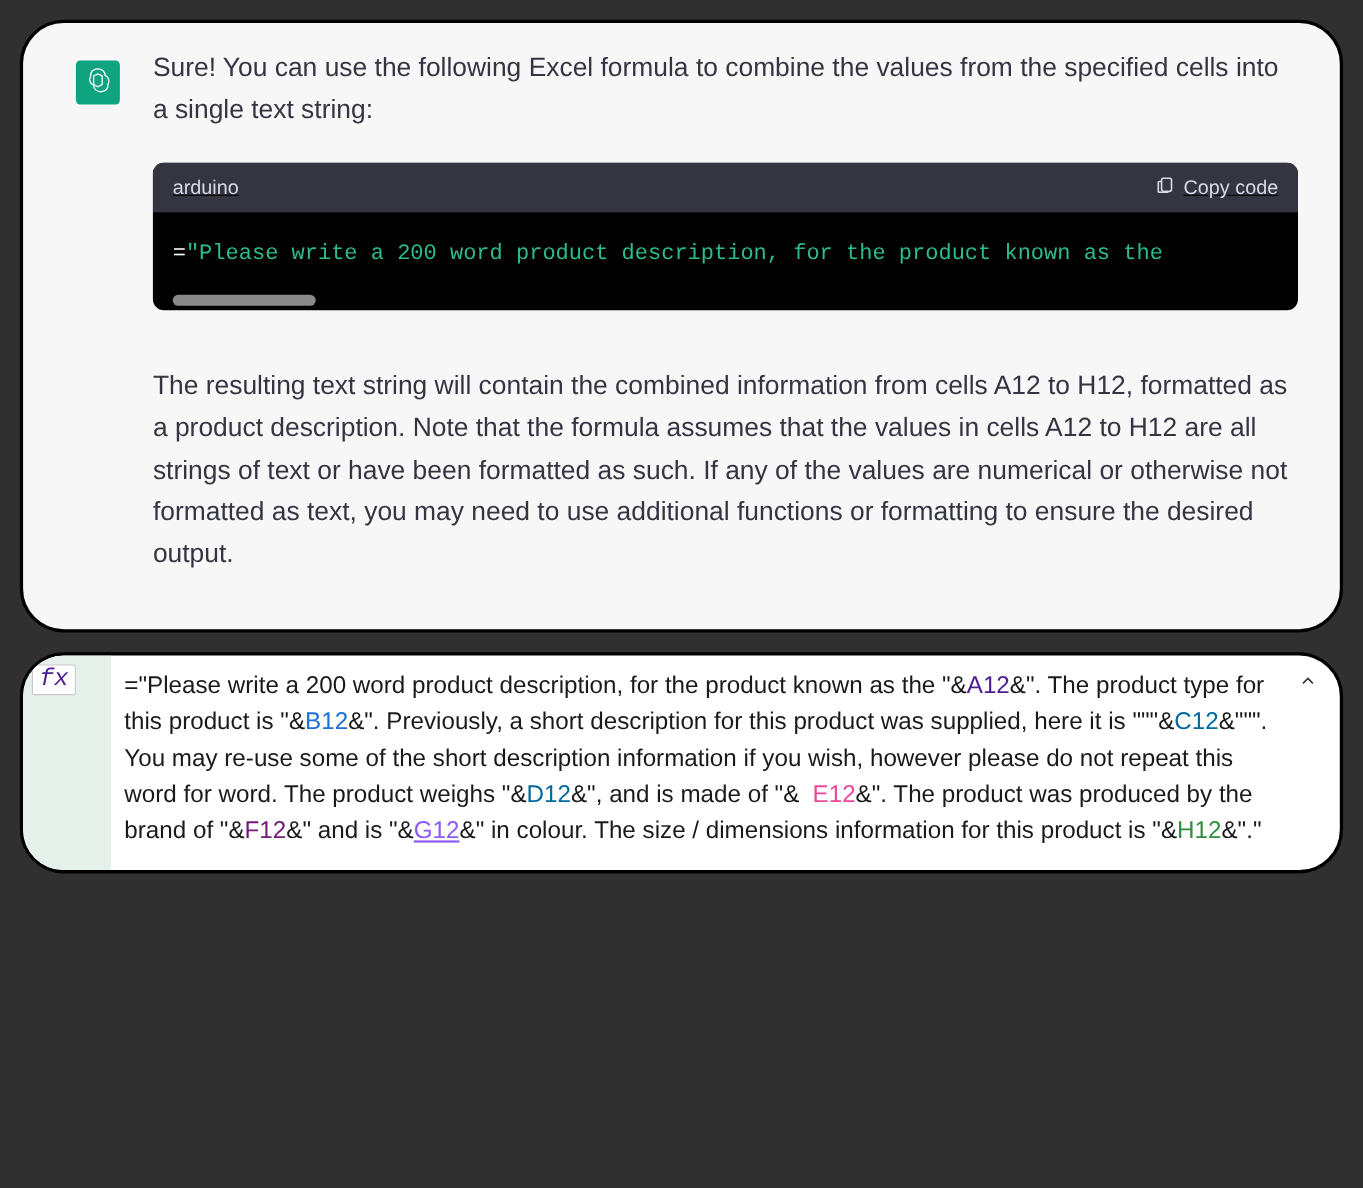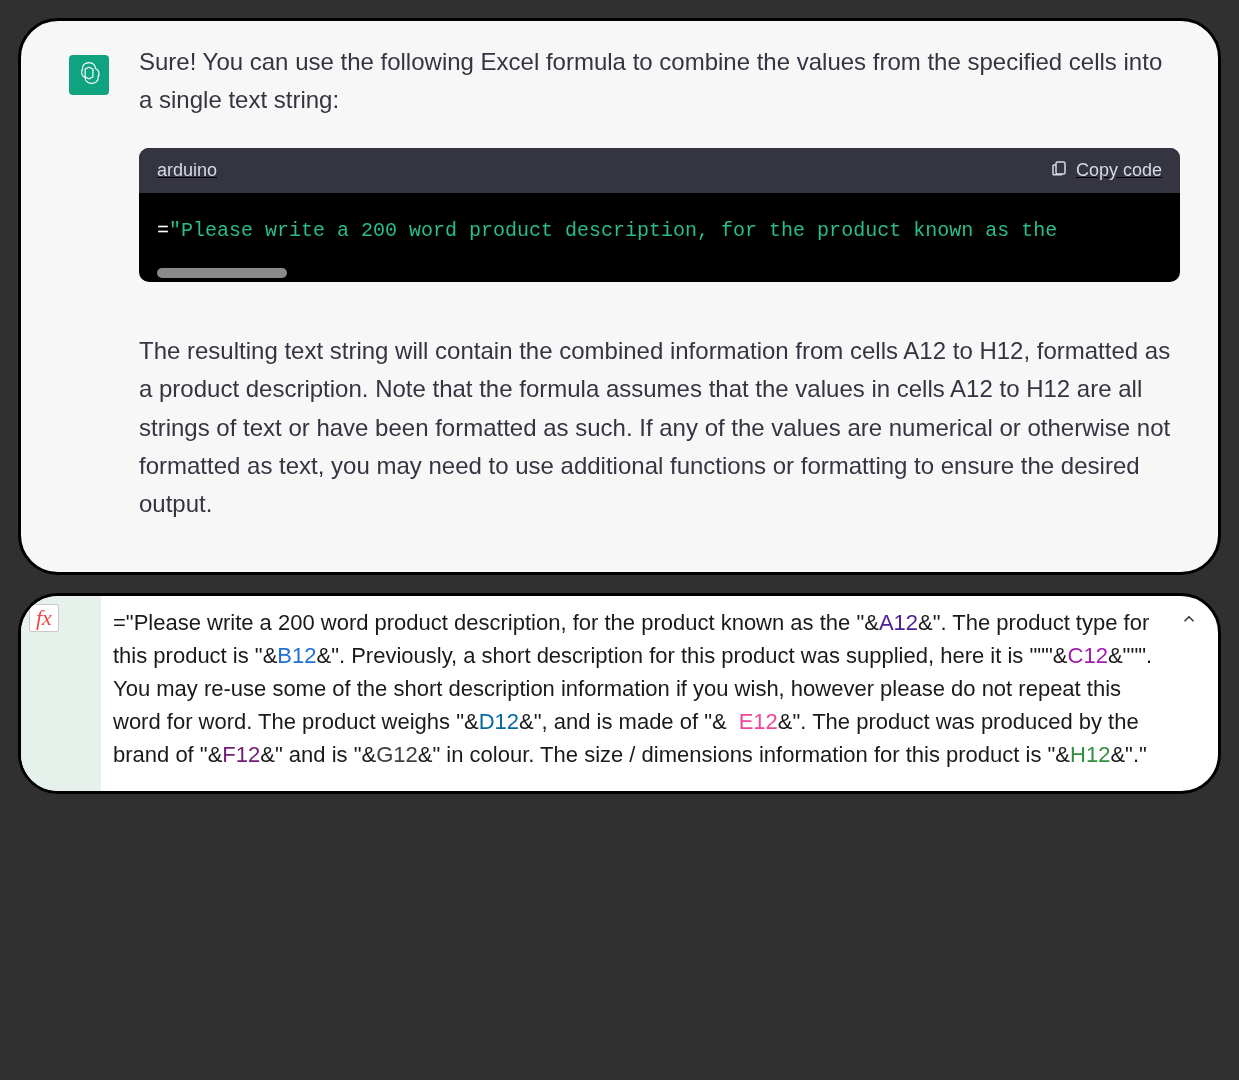--- a/index.html
+++ b/index.html
@@ -91,42 +91,42 @@
       background: linear-gradient(90deg, #e7f1ec 0%, #e7f1ec 100%);
       display: flex;
       align-items: flex-start;
       justify-content: flex-start;
       padding: 8px 0 0 8px;
     }
     .fx-badge {
       background: #fff;
       border: 1px solid #c9c9c9;
       border-radius: 2px;
-      font-family: Liberation Serif, serif;
+      font-family: Liberation Mono, monospace;
       font-style: italic;
       font-size: 22px;
       padding: 0px 6px;
       line-height: 1.2;
-      color: #ef4444;
+      color: #4c1d95;
     }
     .excel-formula {
       flex: 1;
       padding: 10px 48px 20px 12px;
       font-size: 22px;
       line-height: 1.5;
       color: #1a1a1a;
     }
     .cref { font-weight: 400; }
     .ref-A { color: #4c1d95; }
     .ref-B { color: #1f6fd6; }
-    .ref-C { color: #a21caf; }
+    .ref-C { color: #0369a1; }
     .ref-D { color: #0369a1; }
     .ref-E { color: #ec4899; margin-left: 12px; }
     .ref-F { color: #701a75; }
-    .ref-G { color: #404040; }
+    .ref-G { color: #8b5cf6; text-decoration: underline; }
     .ref-H { color: #2f8f3f; margin-top: 40px; }
     .excel-chevron {
       position: absolute;
       top: 14px; right: 20px;
       font-size: 20px;
       color: #333;
     }
   </style>
 </head>
 <body>

